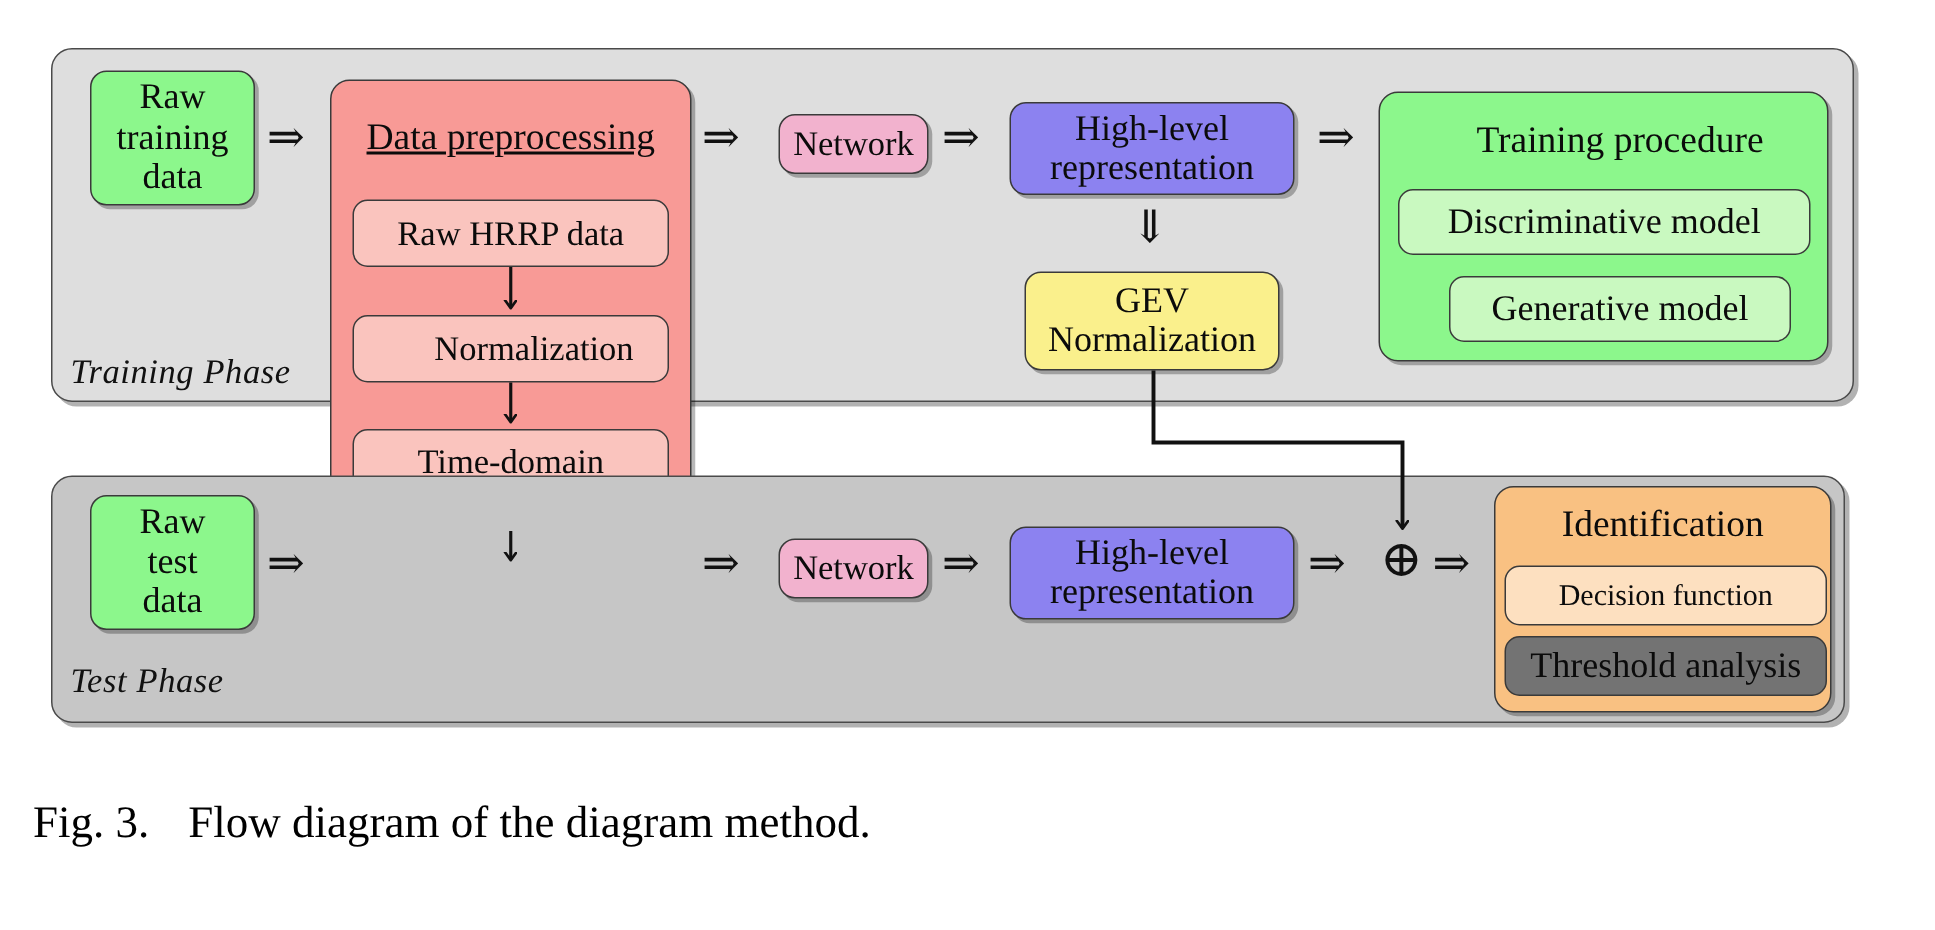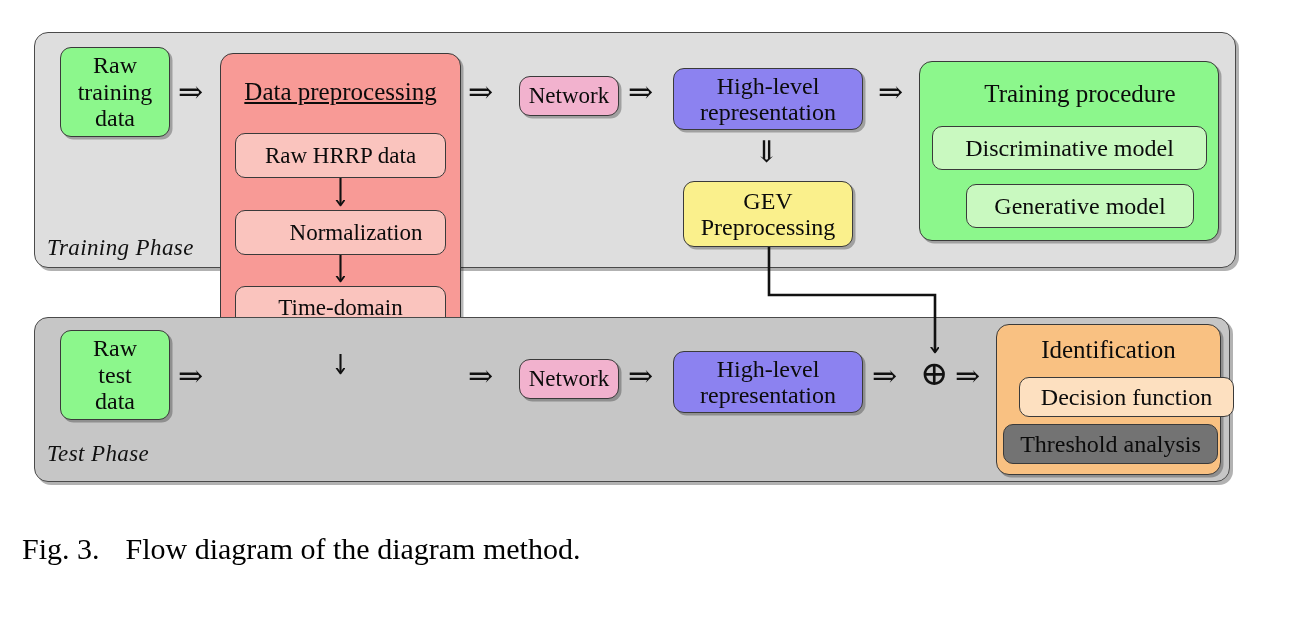--- a/index.html
+++ b/index.html
@@ -149,21 +149,21 @@
 
   <div class="node" style="left:673px; top:68px; width:190px; height:62px; background:#8c82f0; font-size:24px;">
     <span>High-level
 representation</span>
   </div>
 
   <div class="dbl" style="left:754px; top:137px; font-size:30px;"><span>⇓</span></div>
 
   <div class="node" style="left:683px; top:181px; width:170px; height:66px; background:#faf08c; font-size:24px;">
     <span>GEV
-Preprocessing</span>
+Normalization</span>
   </div>
 
   <div class="dbl" style="left:878px; top:77px;"><span>⇒</span></div>
 
   <div class="node" style="left:919px; top:61px; width:300px; height:180px; background:#8cf78c; border-radius:13px;"></div>
 
   <div class="title-in-box" style="left:919px; top:80px; width:300px; font-size:25px;margin-left:11px;">Training procedure</div>
 
   <div class="sub" style="left:932px; top:126px; width:275px; height:44px; background:#c9f9c0; font-size:24px;">
     <span>Discriminative model</span>
@@ -201,21 +201,21 @@
   <div class="dbl" style="left:872px; top:361px;"><span>⇒</span></div>
 
   <div class="oplus" style="left:920px; top:357px;"><span>⊕</span></div>
 
   <div class="dbl" style="left:955px; top:361px;"><span>⇒</span></div>
 
   <div class="node" style="left:996px; top:324px; width:225px; height:151px; background:#f9c182; border-radius:13px;"></div>
 
   <div class="title-in-box" style="left:996px; top:336px; width:225px; font-size:25px;">Identification</div>
 
-  <div class="sub" style="left:1003px; top:377px; width:215px; height:40px; background:#fde0c0; font-size:24px;margin-left:16px;">
+  <div class="sub" style="left:1003px; top:377px; width:215px; height:40px; background:#fde0c0; font-size:20px;">
     <span>Decision function</span>
   </div>
 
   <div class="sub" style="left:1003px; top:424px; width:215px; height:40px; background:#737373; font-size:24px;">
     <span>Threshold analysis</span>
   </div>
 
   <svg class="overlay" viewBox="0 0 1290 620">
     <defs>
       <marker id="ah" markerWidth="10" markerHeight="10" refX="5.2" refY="4" orient="auto" markerUnits="userSpaceOnUse">

